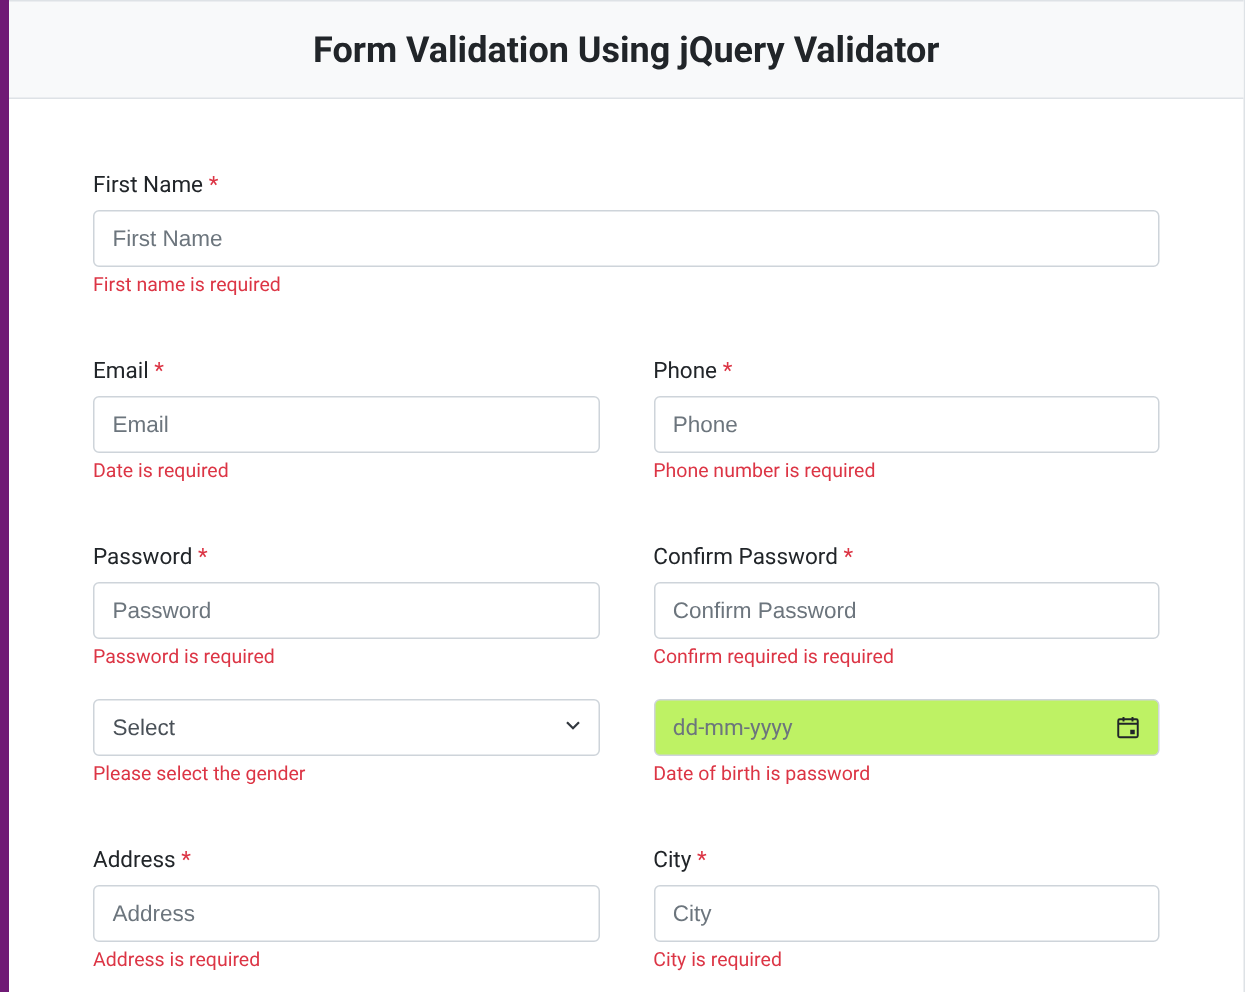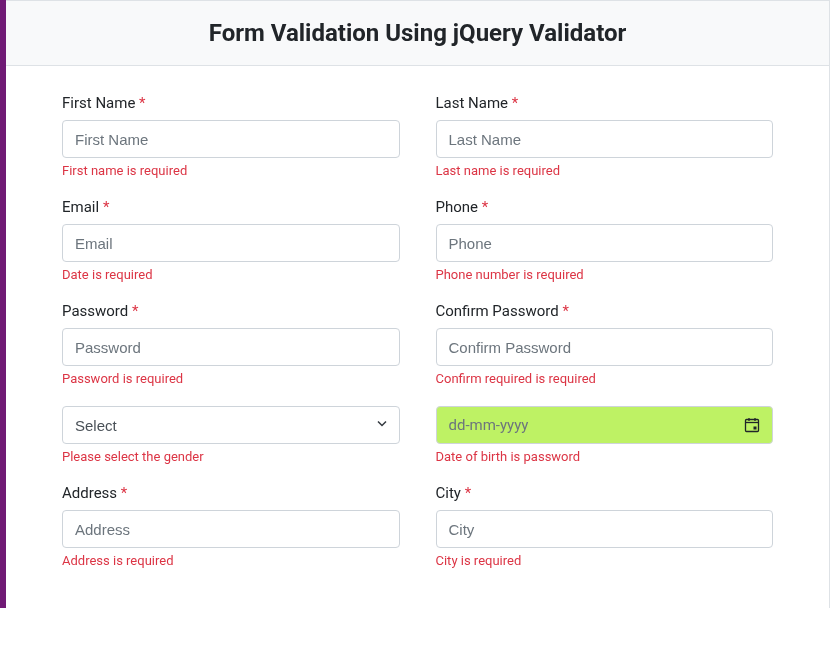--- a/index.html
+++ b/index.html
@@ -39,20 +39,21 @@
     }
     .col {
       flex: 1;
       margin-bottom: 20px;
     }
     label {
       display: block;
       font-size: 15px;
       color: #212529;
       margin-bottom: 8px;
+      margin-top: 20px;
     }
     .required {
       color: #dc3545;
     }
     .form-control {
       width: 100%;
       height: 38px;
       padding: 6px 12px;
       font-size: 15px;
       color: #495057;
@@ -115,25 +116,20 @@
     <h2>Form Validation Using jQuery Validator</h2>
   </div>
   <div class="form-body">
 
     <div class="row">
       <div class="col">
         <label><span>First Name</span> <span class="required">*</span></label>
         <input type="text" class="form-control" placeholder="First Name" style="">
         <div class="error-msg">First name is required</div>
       </div>
-      <div class="col">
-        <label><span>Last Name</span> <span class="required">*</span></label>
-        <input type="text" class="form-control" placeholder="Last Name" style="">
-        <div class="error-msg">Last name is required</div>
-      </div>
     </div>
 
     <div class="row">
       <div class="col">
         <label><span>Email</span> <span class="required">*</span></label>
         <input type="text" class="form-control" placeholder="Email" style="">
         <div class="error-msg">Date is required</div>
       </div>
       <div class="col">
         <label><span>Phone</span> <span class="required">*</span></label>

